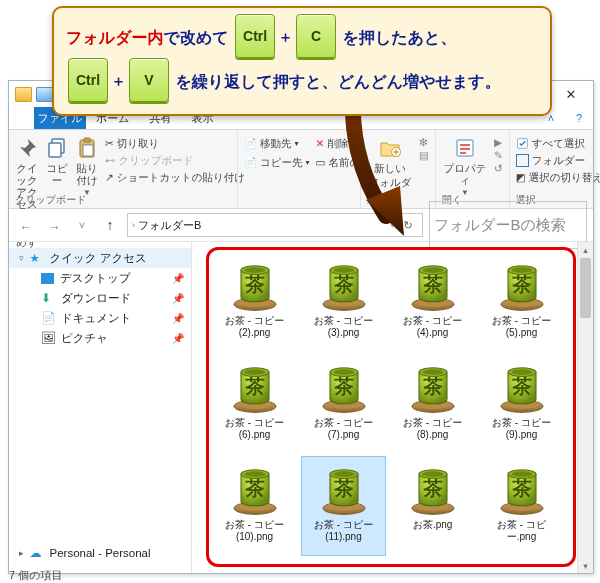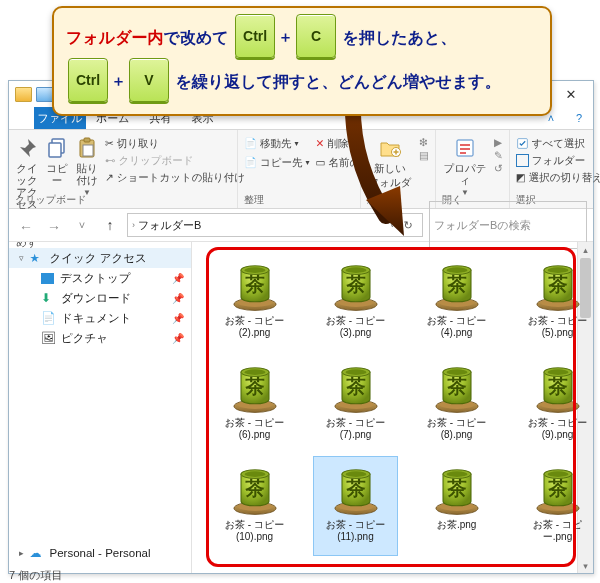--- a/index.html
+++ b/index.html
@@ -190,21 +190,21 @@
   }
   .pchev { color:#777; font-size:9px; }
   .refresh { width:20px; color:#555; text-align:center;}
   .searchbox {
     width: 148px;
     height:22px;
     border:1px solid #c7c7c7;
     display:flex; align-items:center;
     padding:12px 4px;
     color:#8d8d8d;
-    font-size:11px;
+    font-size:15px;
     gap:4px;
   }
   
   .body {
     flex:1;
     display:flex;
     min-height:0;
   }
   .nav {
     width: 182px;
@@ -248,21 +248,21 @@
     z-index:5;
     pointer-events:none;
   }
   .grid {
     position:absolute;
     top:10px; left:20px;
     width:356px;
     display:grid;
     grid-template-columns: repeat(4, 85px);
     grid-auto-rows: 100px;
-    gap: 2px 16px;
+    gap: 2px 4px;
     z-index:3;
   }
   .item {
     display:flex; flex-direction:column; align-items:center;
     text-align:center;
     font-size:10px;
     color:#222;
     padding:4px 2px 0;
     border:1px solid transparent;
     line-height:1.15;
@@ -450,21 +450,20 @@
           <div class="smallrow">
               <span style="color:#d33">✕</span>
               <span>削除</span>
             </div>
           <div class="smallrow">
               <span>▭</span>
               <span>名前の...</span>
             </div>
         </div>
       </div>
-      <div class="lbl">整理</div>
     </div>
 
     <div class="rgroup" style="width:62px">
       <div class="body">
         <div class="bigbtn">
           <svg class="ico" width="26" height="24">
               <use href="#i-newfolder"></use>
             </svg>
           <span>新しい</span>
           <span>フォルダー</span>

